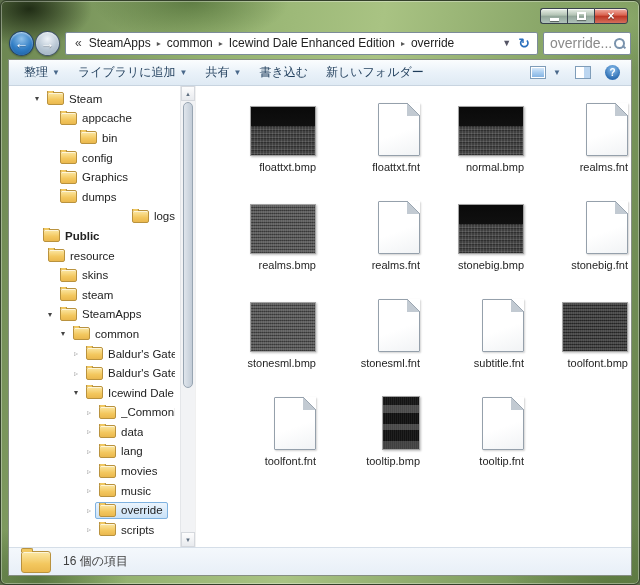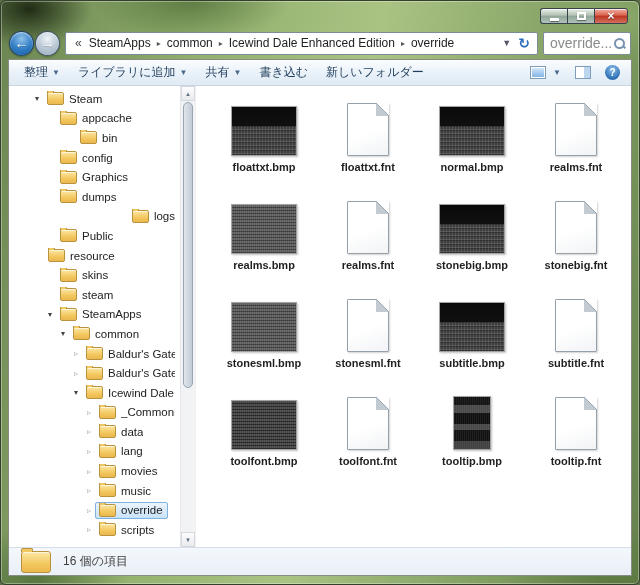--- a/index.html
+++ b/index.html
@@ -126,21 +126,21 @@
   .tree-label { overflow:hidden; text-overflow:clip; }
 
   .tree-scrollbar { width:15px; flex:none; background:#f2f3f5; border-left:1px solid #e4e6e9; display:flex; flex-direction:column; align-items:stretch; }
   .sb-btn { height:15px; font-size:6px; color:#5f6f80; display:flex; align-items:center; justify-content:center; background:linear-gradient(180deg,#fdfdfd,#e8eaee); border:1px solid #d5d8dd; }
   .sb-thumb { margin:1px 2px; height:62%; border-radius:6px; border:1px solid #98a5b2; background: linear-gradient(90deg, #dfe5ec, #c2ccd7); }
   .sb-spacer { flex:1; }
 
   
   .files-pane { flex:1; background:#fff; overflow:hidden; }
   .file-grid { display:grid; grid-template-columns:repeat(4,104px); grid-auto-rows:98px; padding:10px 0 0 16px; }
-  .file-item { display:flex; flex-direction:column; align-items:center; cursor:default;font-weight:bold; }
+  .file-item { display:flex; flex-direction:column; align-items:flex-end; cursor:default; }
   .icon-box { height:60px; display:flex; align-items:flex-end; justify-content:center; }
   .file-label { margin-top:5px; font-size:11px; color:#1f1f1f; white-space:nowrap; }
 
   .thumb-bmp { width:66px; height:50px; border:1px solid #a3a3a3; box-shadow:1px 1px 2px rgba(0,0,0,.25); }
   .t-bandtop {
     background:
       linear-gradient(180deg, #0a0a0a 0%, #101010 40%, rgba(0,0,0,0) 40%),
       repeating-linear-gradient(90deg, rgba(255,255,255,.10) 0 1px, rgba(0,0,0,0) 1px 3px),
       repeating-linear-gradient(0deg, rgba(0,0,0,.38) 0 1px, rgba(255,255,255,.05) 1px 2px, rgba(0,0,0,.15) 2px 4px),
       #4a4a4a;
@@ -331,21 +331,21 @@
   </div>
             <div class="tree-item" style="padding-left: 35px; justify-content: flex-end;">
     <span class="arrow"></span>
     <span class="row-core">
       <span class="folder-icon">
                   <span class="tab"></span>
                 </span>
       <span class="tree-label">logs</span>
     </span>
   </div>
-            <div class="tree-item" style="padding-left: 35px;">
+            <div class="tree-item" style="padding-left: 18px; font-weight: bold;">
     <span class="arrow"></span>
     <span class="row-core">
       <span class="folder-icon">
                   <span class="tab"></span>
                 </span>
       <span class="tree-label">Public</span>
     </span>
   </div>
             <div class="tree-item" style="padding-left: 23px;">
     <span class="arrow"></span>
@@ -547,26 +547,20 @@
     <div class="file-label">stonesml.bmp</div>
   </div>
             <div class="file-item">
     <div class="icon-box">
       <div class="thumb thumb-fnt"></div>
     </div>
     <div class="file-label">stonesml.fnt</div>
   </div>
             <div class="file-item">
     <div class="icon-box">
-      <div class="thumb thumb-bmp t-bandtop"></div>
-    </div>
-    <div class="file-label">subtitle.bmp</div>
-  </div>
-            <div class="file-item">
-    <div class="icon-box">
       <div class="thumb thumb-fnt"></div>
     </div>
     <div class="file-label">subtitle.fnt</div>
   </div>
             <div class="file-item">
     <div class="icon-box">
       <div class="thumb thumb-bmp t-graindark"></div>
     </div>
     <div class="file-label">toolfont.bmp</div>
   </div>

